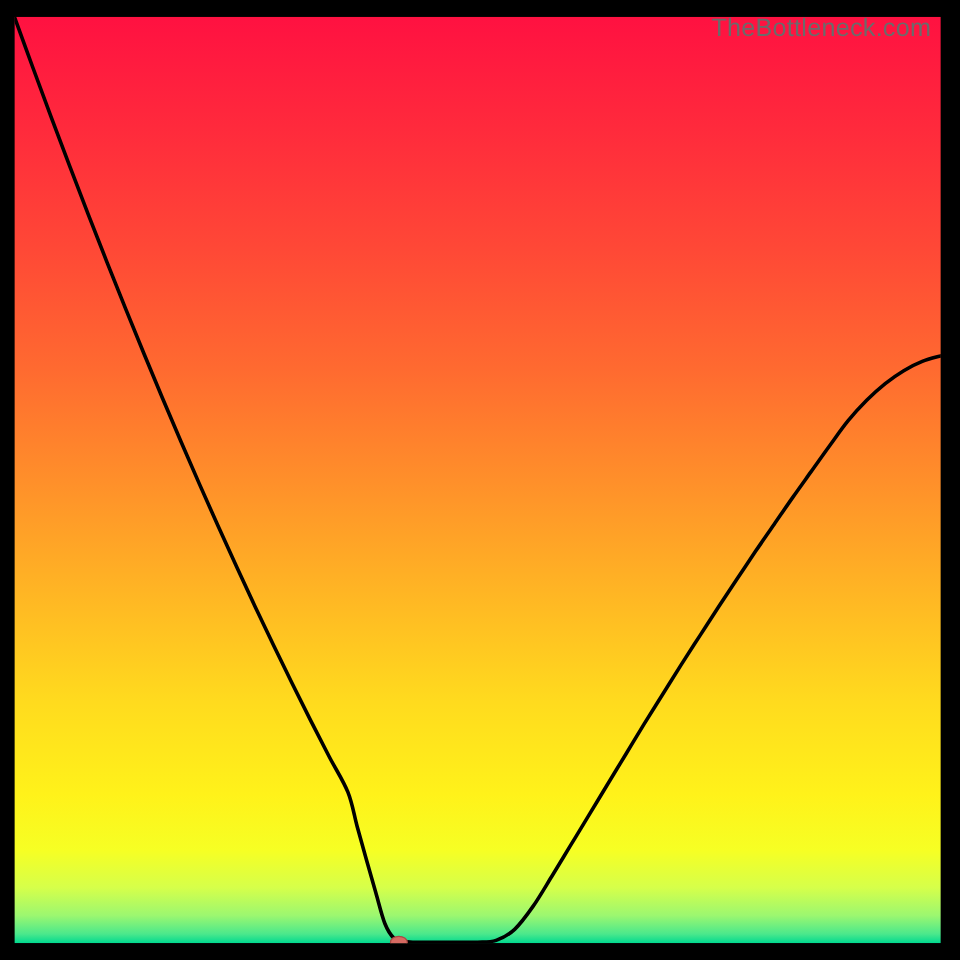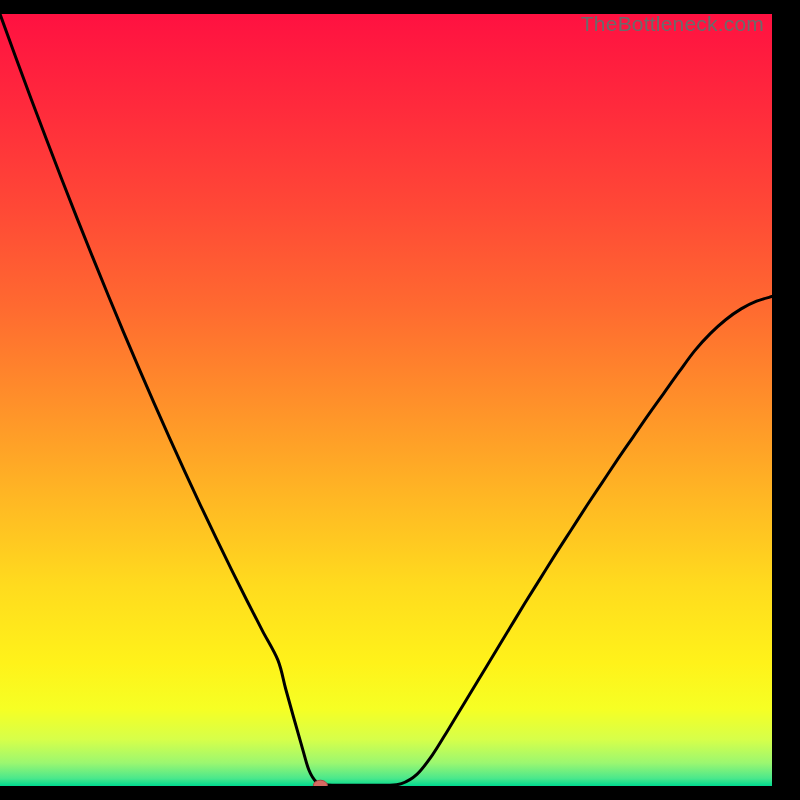--- a/index.html
+++ b/index.html
@@ -6,21 +6,21 @@
     margin: 0;
     padding: 0;
     width: 800px;
     height: 800px;
     background: #000;
     font-family: Arial, Helvetica, sans-serif;
     overflow: hidden;
   }
   .frame {
     position: absolute;
-    left: 0;
+    left: 12px;
     top: 14px;
     width: 772px;
     height: 772px;
     background: #000;
   }
   .plot {
     position: absolute;
     left: 0;
     top: 0;
     width: 772px;

